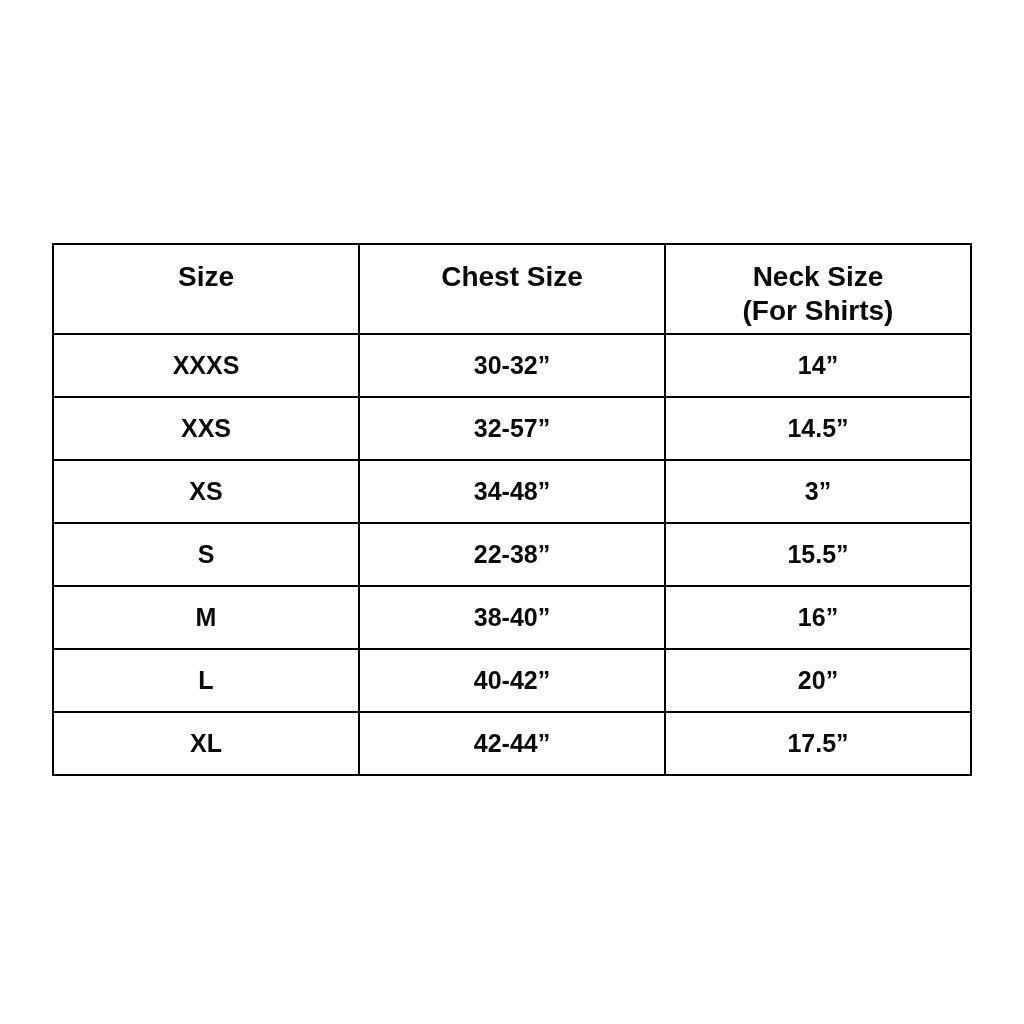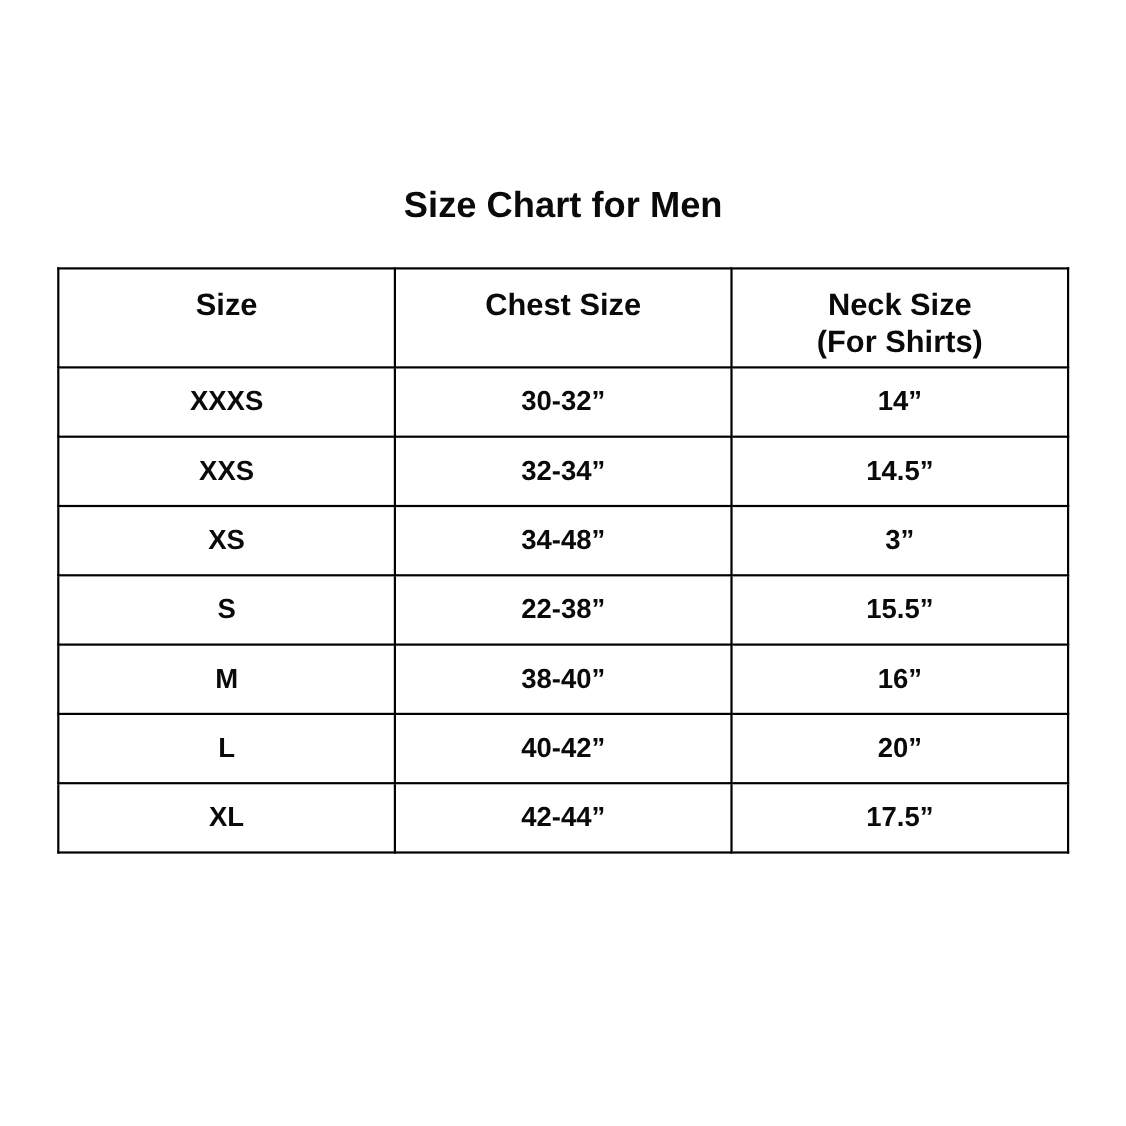--- a/index.html
+++ b/index.html
@@ -53,21 +53,20 @@
     height: 63px;
     vertical-align: middle;
     font-size: 25px;
   }
 </style>
 </head>
 <body>
 
 <div class="canvas">
 
-  <h1 class="title">Size Chart for Men</h1>
 
   <table class="size-table">
     <thead>
       <tr>
         <th>
           <span class="hline">Size</span>
         </th>
         <th>
           <span class="hline">Chest Size</span>
         </th>
@@ -78,21 +77,21 @@
       </tr>
     </thead>
     <tbody>
       <tr>
         <td>XXXS</td>
         <td>30-32”</td>
         <td>14”</td>
       </tr>
       <tr>
         <td>XXS</td>
-        <td>32-34”</td>
+        <td>32-57”</td>
         <td>14.5”</td>
       </tr>
       <tr>
         <td>XS</td>
         <td>34-48”</td>
         <td>3”</td>
       </tr>
       <tr>
         <td>S</td>
         <td>22-38”</td>

